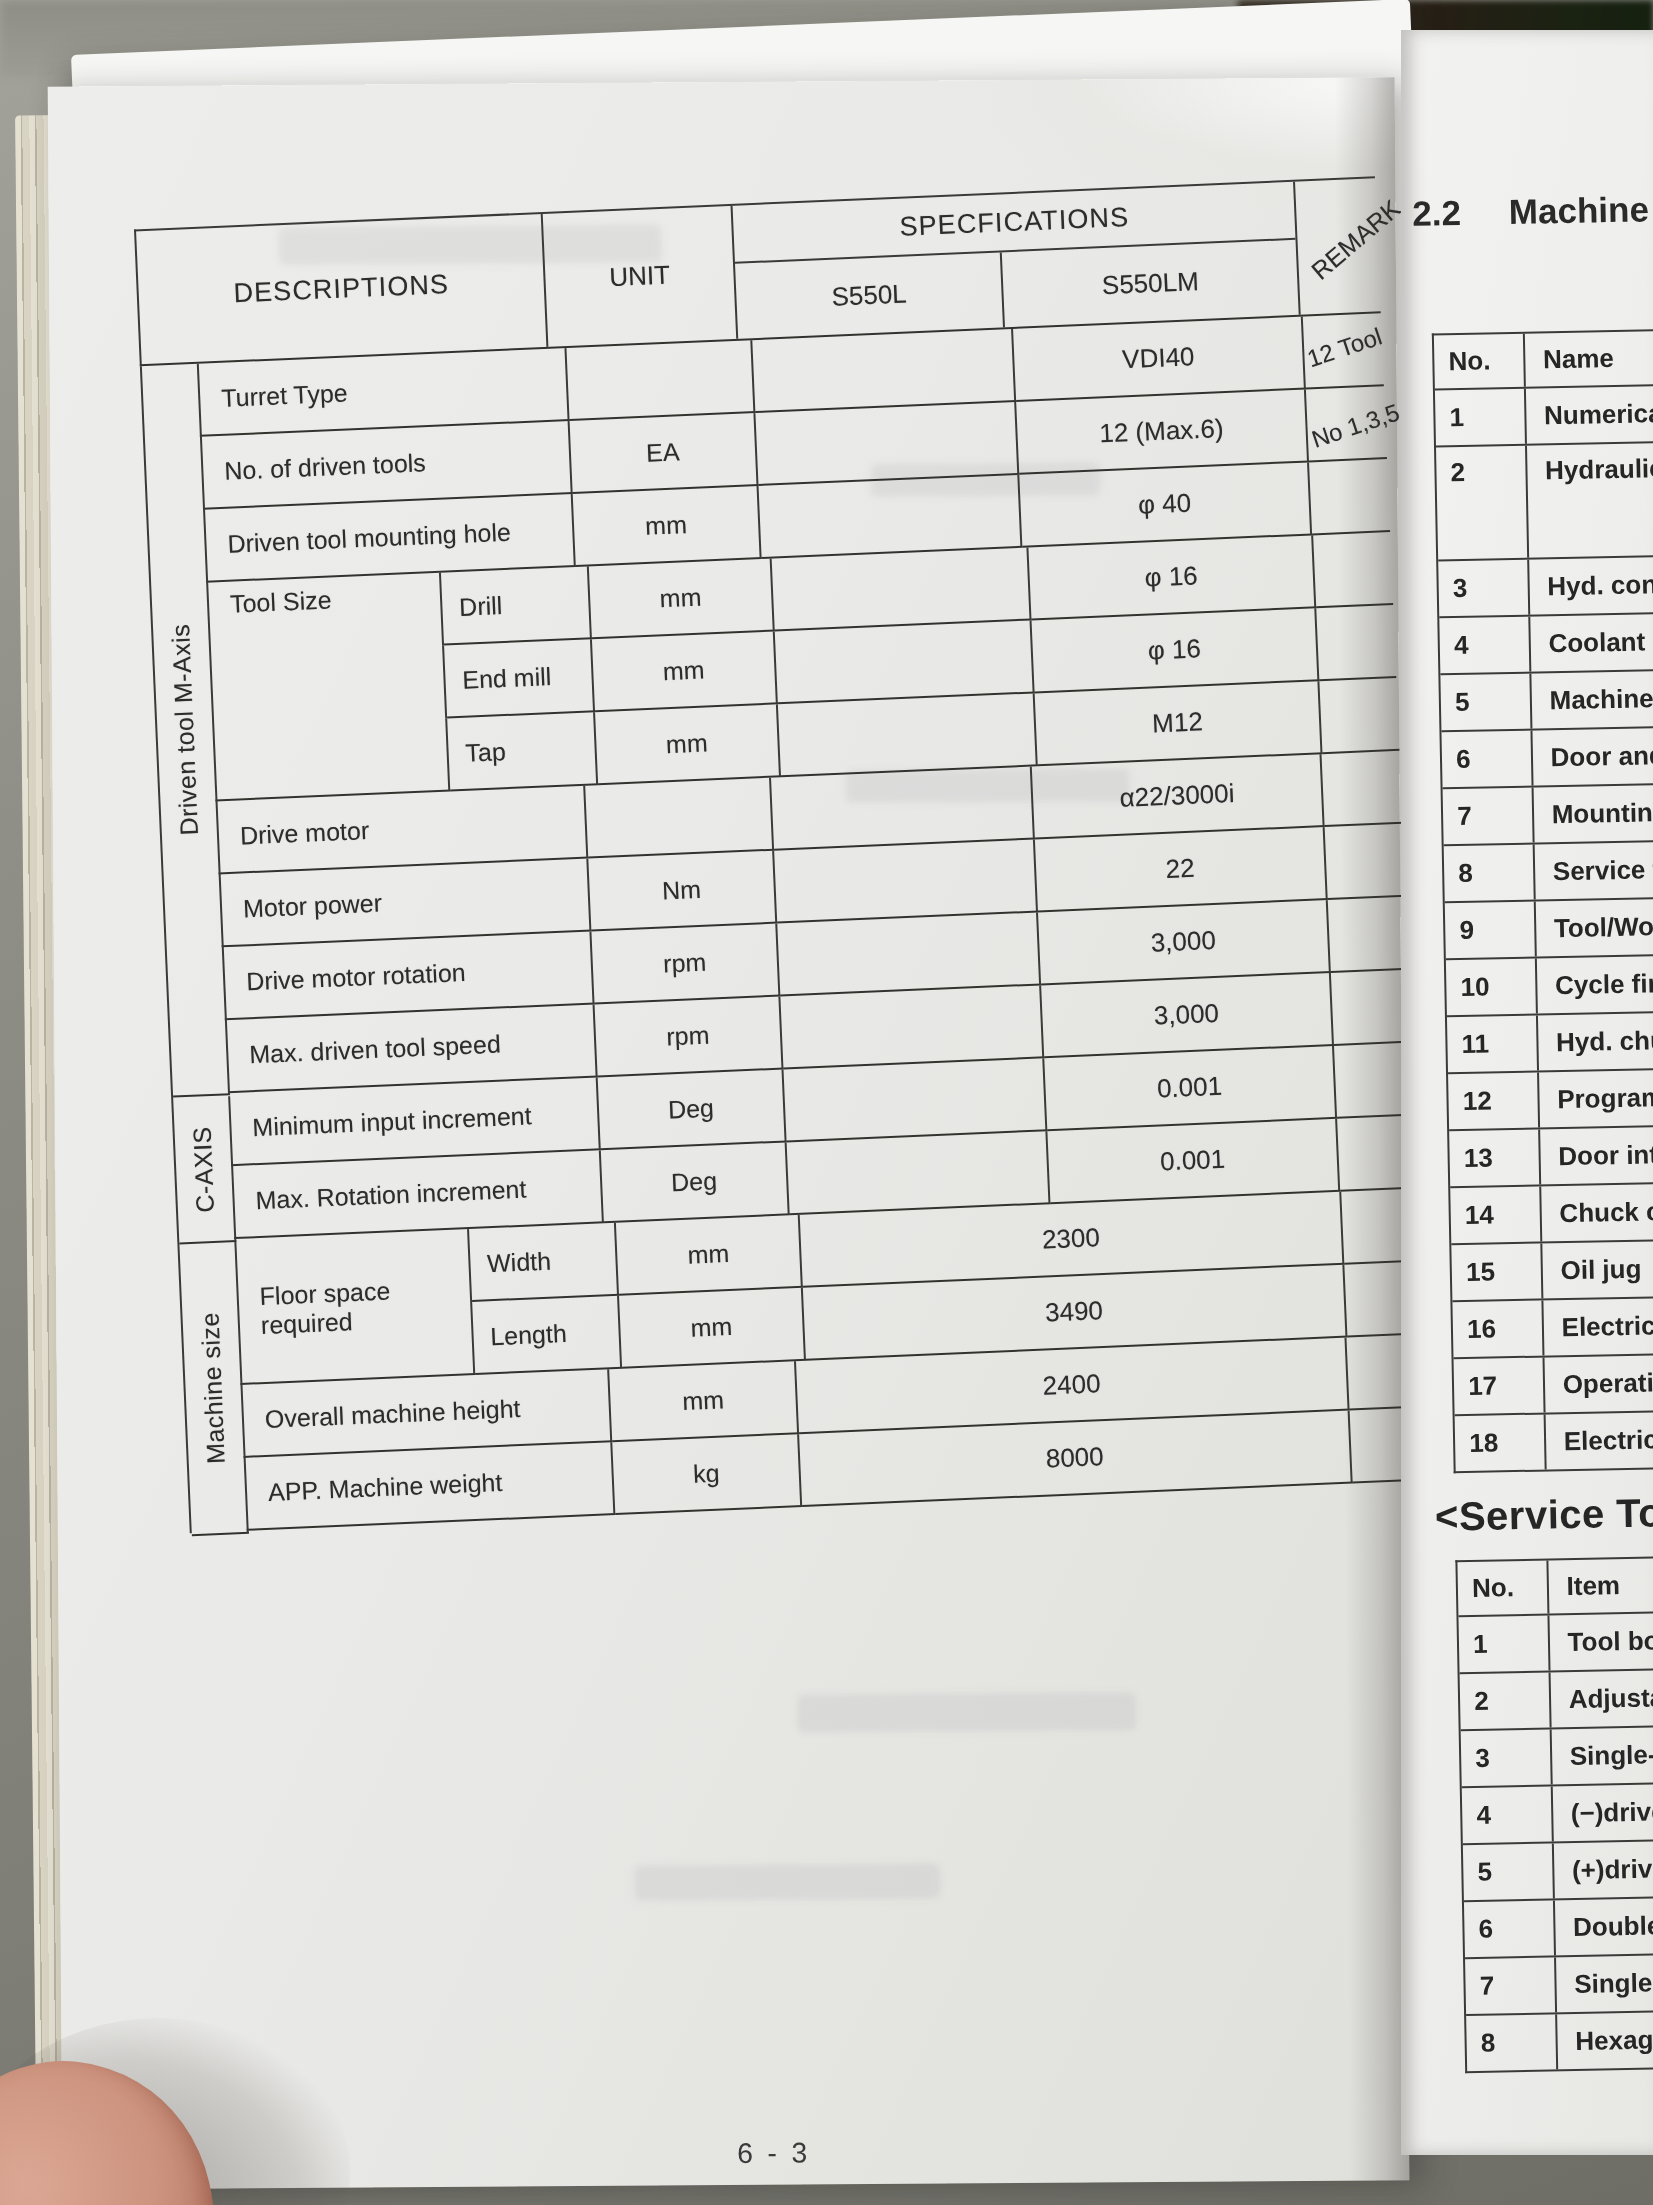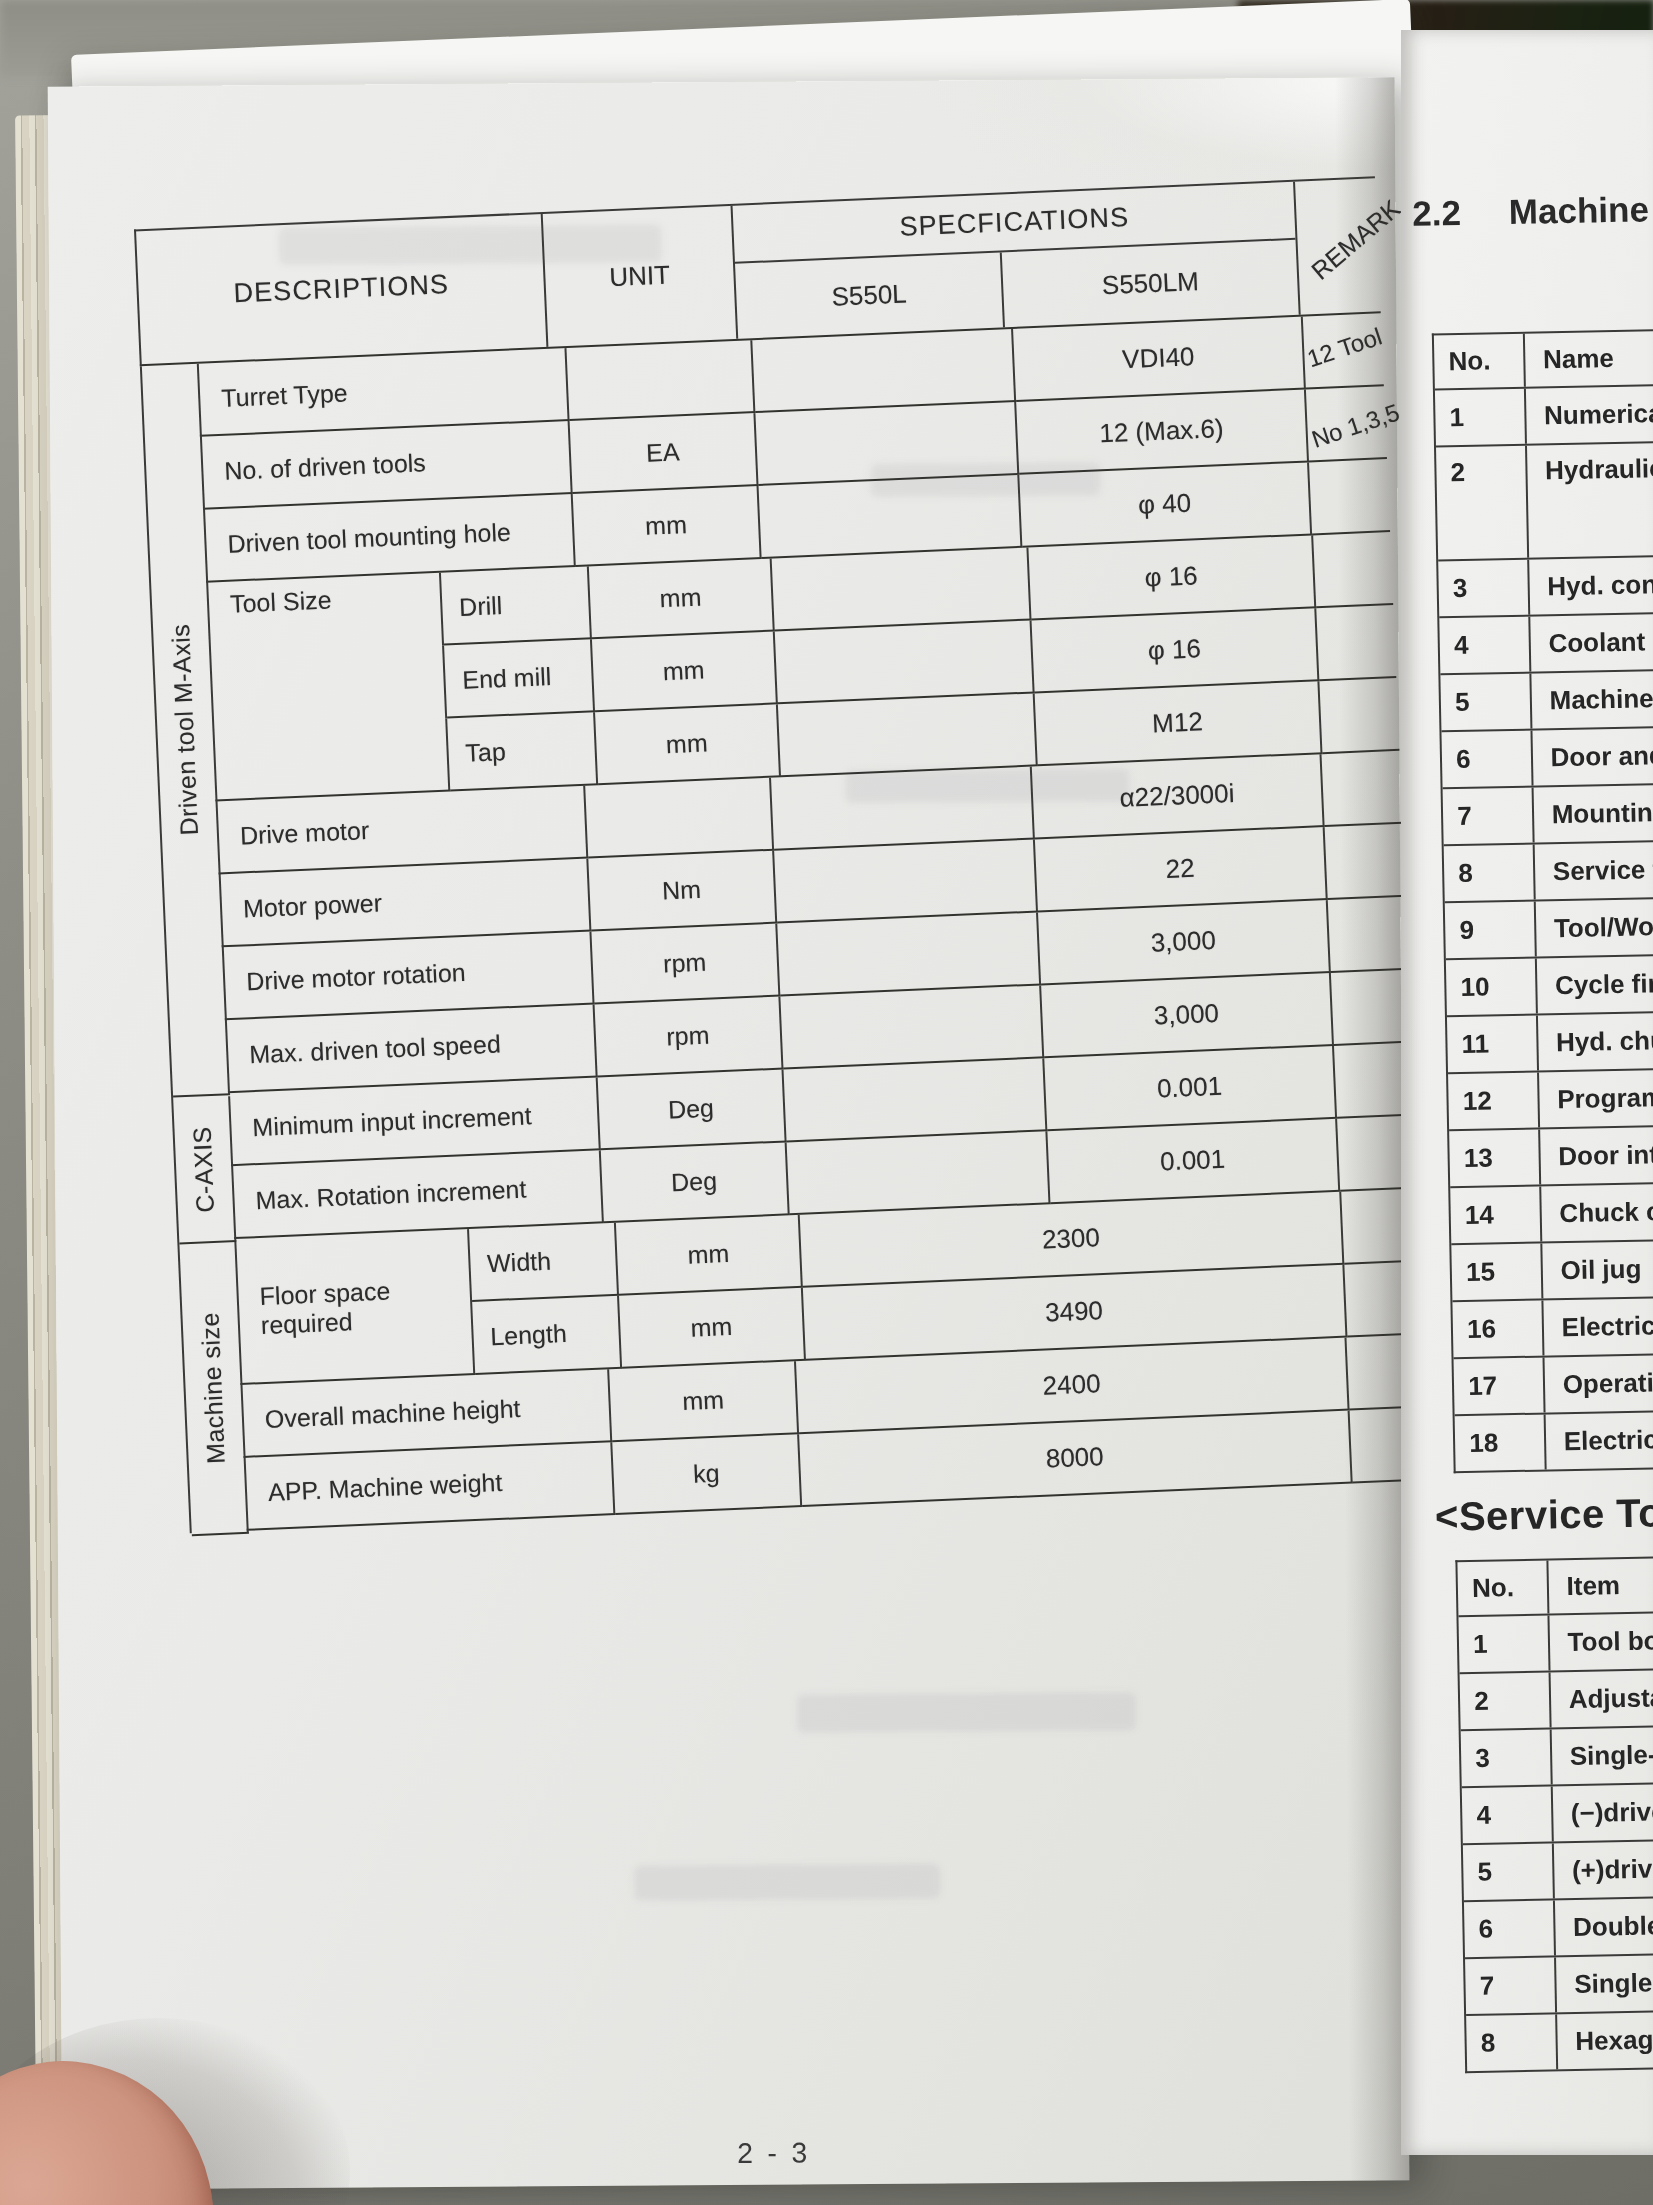--- a/index.html
+++ b/index.html
@@ -303,21 +303,21 @@
           <div class="cell c-label txt">APP. Machine weight</div>
           <div class="cell c-unit txt">kg</div>
           <div class="cell c-both txt">8000</div>
           <div class="cell c-rem">
               <span class="txt"></span>
             </div>
         </div>
       </div>
     </div>
 
-    <div class="page-num">2 - 3</div>
+    <div class="page-num">6 - 3</div>
     <div class="curl-shade"></div>
   </div>
 
   <div class="right-page">
     <div class="rp-inner">
       <div class="rp-title">
         <span>2.2</span>
         <span>Machine a</span>
       </div>
 

